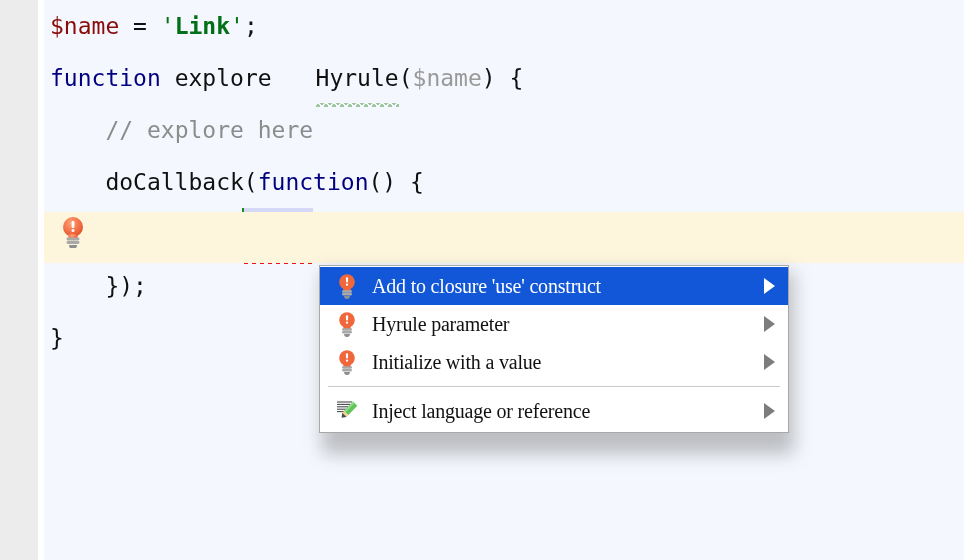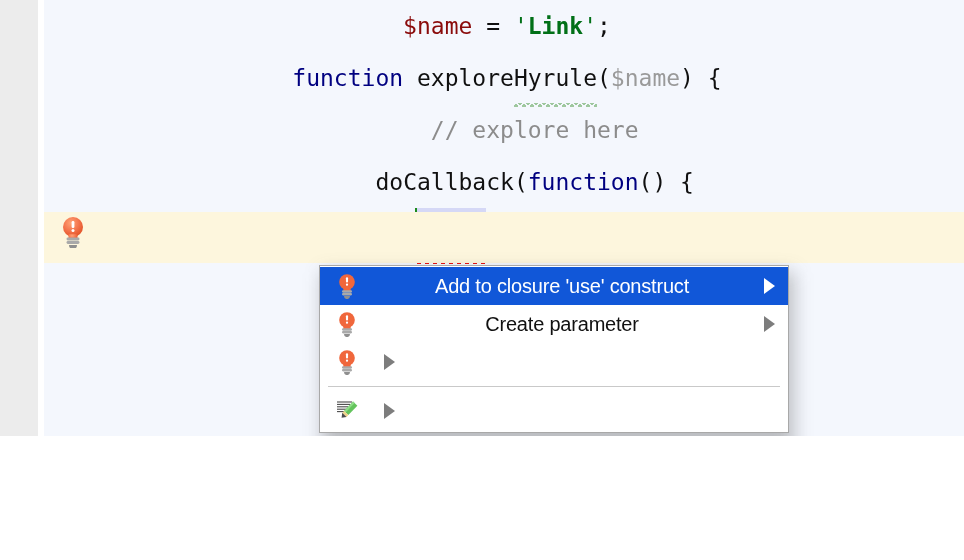--- a/index.html
+++ b/index.html
@@ -10,24 +10,23 @@
   body {
     width: 964px;
     height: 560px;
     overflow: hidden;
     font-family: "DejaVu Sans", sans-serif;
   }
 
   #app {
     position: relative;
     width: 964px;
-    height: 436px;
+    height: 560px;
     background: #0f766e;
     overflow: hidden;
-    text-align: center;
   }
 
   
   .gutter {
     position: absolute;
     left: 0; top: 0;
     width: 38px;
     height: 560px;
     background: #ececec;
     z-index: 2;
@@ -86,20 +85,21 @@
   .t-plain    { color: #101010; }
   .t-str      { color: #017017; }
   .t-strb     { color: #017017; font-weight: bold; }
   .t-comment  { color: #8c8c8c; }
   .t-punct    { color: #101010; }
 
   
   .sq-green {
     position: relative;
     display: inline-block;
+    margin-left: 44px;
   }
   .sq-green::after {
     content: "";
     position: absolute;
     left: 0; right: 0; bottom: -3px;
     height: 4px;
     background-image:
       radial-gradient(circle at 2px 3px, #9ec79e 1.6px, transparent 1.8px),
       radial-gradient(circle at 6px 0px, #9ec79e 1.6px, transparent 1.8px);
     background-size: 8px 4px;
@@ -161,21 +161,21 @@
     z-index: 9;
     box-sizing: border-box;
     padding: 1px 0 2px 0;
   }
   .menu-item {
     display: flex;
     align-items: center;
     height: 38px;
     padding: 0 10px 0 14px;
     box-sizing: border-box;
-    font-family: Liberation Sans, sans-serif;
+    font-family: Liberation Serif, serif;
     font-size: 20px;
     color: #111111;
     cursor: default;
   }
   .menu-item.selected {
     background: #1157d8;
     color: #ffffff;
   }
   .menu-item .mi-icon {
     width: 26px;
@@ -273,37 +273,38 @@
 <svg width="22" height="26" viewBox="0 0 26 32" xmlns="http://www.w3.org/2000/svg">
   <circle cx="13" cy="11" r="9.6" fill="#f0673c"></circle>
   <rect x="8.5" y="18" width="9" height="5" fill="#f0673c"></rect>
   <rect x="6.8" y="21.2" width="12.4" height="3" rx="1.4" fill="#a9a9a9"></rect>
   <rect x="6.8" y="24.6" width="12.4" height="3" rx="1.4" fill="#a9a9a9"></rect>
   <path d="M9.3 28.4 h7.4 a3.7 3.7 0 0 1 -7.4 0 z" fill="#8f8f8f"></path>
   <rect x="11.7" y="5.2" width="2.6" height="6.6" rx="1.2" fill="#ffffff"></rect>
   <circle cx="13" cy="14.4" r="1.4" fill="#ffffff"></circle>
 </svg>
         </span>
-        <span class="mi-label">Create parameter</span>
+        <span class="mi-label">Hyrule parameter</span>
         <span class="mi-arrow">
           <span class="arrow-tri"></span>
         </span>
       </div>
       <div class="menu-item">
         <span class="mi-icon">
 <svg width="22" height="26" viewBox="0 0 26 32" xmlns="http://www.w3.org/2000/svg">
   <circle cx="13" cy="11" r="9.6" fill="#f0673c"></circle>
   <rect x="8.5" y="18" width="9" height="5" fill="#f0673c"></rect>
   <rect x="6.8" y="21.2" width="12.4" height="3" rx="1.4" fill="#a9a9a9"></rect>
   <rect x="6.8" y="24.6" width="12.4" height="3" rx="1.4" fill="#a9a9a9"></rect>
   <path d="M9.3 28.4 h7.4 a3.7 3.7 0 0 1 -7.4 0 z" fill="#8f8f8f"></path>
   <rect x="11.7" y="5.2" width="2.6" height="6.6" rx="1.2" fill="#ffffff"></rect>
   <circle cx="13" cy="14.4" r="1.4" fill="#ffffff"></circle>
 </svg>
         </span>
+        <span class="mi-label">Initialize with a value</span>
         <span class="mi-arrow">
           <span class="arrow-tri"></span>
         </span>
       </div>
       <div class="menu-sep"></div>
       <div class="menu-item">
         <span class="mi-icon">
 <svg width="24" height="24" viewBox="0 0 24 24" xmlns="http://www.w3.org/2000/svg">
   <g stroke="#4a4a4a" stroke-width="1.1">
     <line x1="2" y1="3" x2="17" y2="3"></line>
@@ -313,19 +314,20 @@
     <line x1="2" y1="12.6" x2="9" y2="12.6"></line>
   </g>
   <g transform="rotate(44 13 13)">
     <rect x="9.4" y="2" width="6" height="13" fill="#63c45c"></rect>
     <rect x="9.4" y="2" width="2.2" height="13" fill="#8ddc86"></rect>
     <rect x="9.4" y="15" width="6" height="2.6" fill="#f0d28a"></rect>
     <path d="M9.4 17.6 h6 l-3 4 z" fill="#4c4c4c"></path>
   </g>
 </svg>
         </span>
+        <span class="mi-label">Inject language or reference</span>
         <span class="mi-arrow">
           <span class="arrow-tri"></span>
         </span>
       </div>
     </div>
 
 </div>
 
 </body></html>

